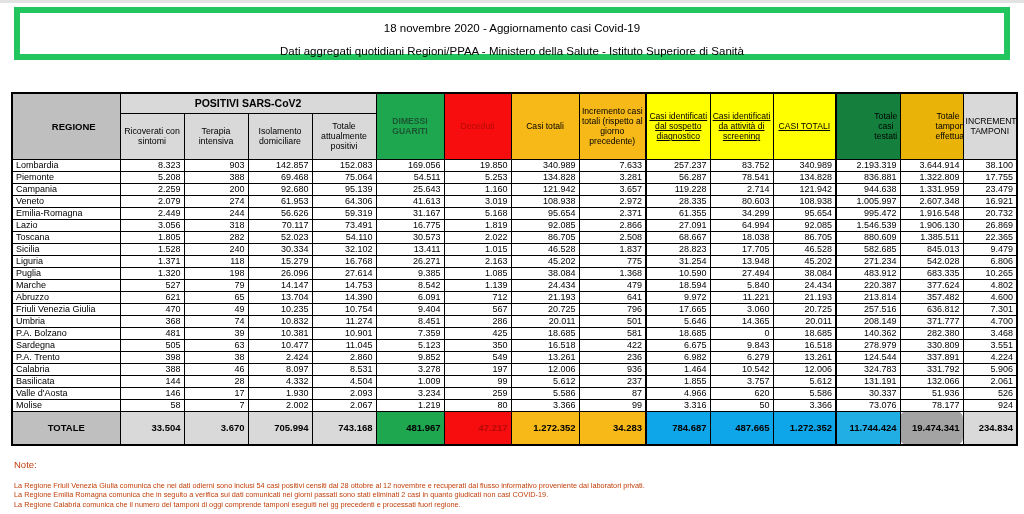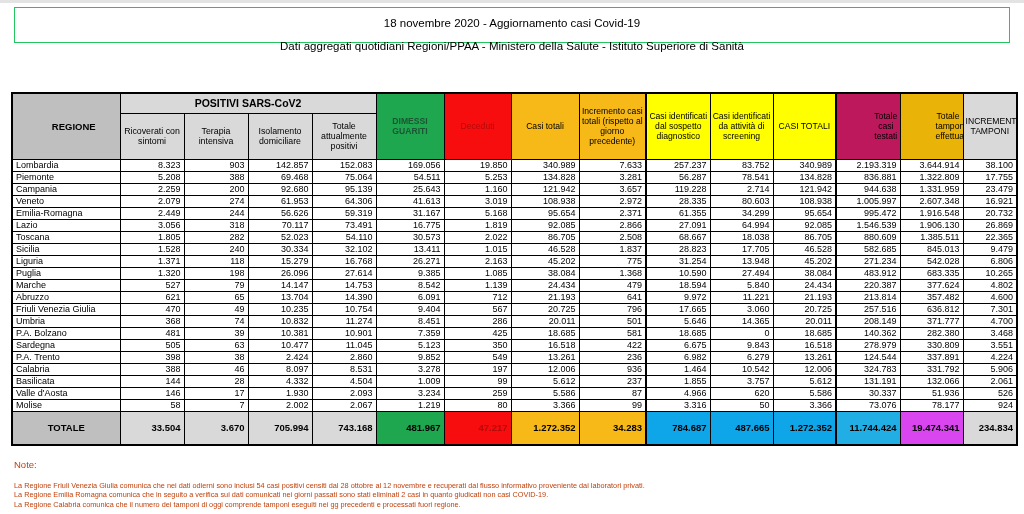--- a/index.html
+++ b/index.html
@@ -8,59 +8,59 @@
     position: relative;
     background: #ffffff;
     font-family: "Liberation Sans", sans-serif;
     color: #000;
     overflow: hidden;
   }
   .top-strip { position: absolute; top: 0; left: 0; width: 1024px; height: 3px; background: #e3e3e3; }
 
   
   .title-box {
-    position: absolute; left: 14px; top: 7px; width: 996px; height: 36px;
-    border: 1px solid #22c55e; background: #fff; text-align: center;
+    position: absolute; left: 14px; top: 7px; width: 996px; height: 53px;
+    border: 6px solid #22c55e; background: #fff; text-align: center;
   }
   .title-line1 { margin-top: 9px;  font-size: 11.5px; }
   .title-line2 { margin-top: 11px; font-size: 11.5px; }
 
   
   table.covid-table {
     position: absolute; left: 11px; top: 92px;
     border-collapse: collapse; table-layout: fixed; width: 1005px;
     border: 2px solid #000;
   }
   th, td { border: 1px solid #000; overflow: hidden; }
   thead th { font-weight: normal; text-align: center; vertical-align: middle; padding: 1px 2px; font-size: 8.6px; }
   .h-region { background: #BFBFBF; font-weight: bold; font-size: 9.5px; padding-left: 17px; }
   .h-group  { background: #D9D9D9; font-weight: bold; font-size: 10.5px; height: 20px; }
   .h-sub    { background: #D9D9D9; height: 46px; font-size: 8.8px; }
   .h-green  { background: #1FA750; color: #1A5632; font-weight: bold; }
   .h-red    { background: #F70D0D; color: #B50A0A; }
   .h-orange { background: #F7B917; }
-  .h-yellow { background: #FFFF00; }
-  .h-cyan   { background: #be185d; padding-left: 37px; }
+  .h-yellow { background: #FFFF00; text-decoration: underline; }
+  .h-cyan   { background: #15803d; padding-left: 37px; }
   .h-lav    { background: #eab308; padding-left: 35px; }
   .h-ltgray { background: #D9D9D9; }
 
   tbody td { height: 12px; font-size: 9px; line-height: 11px; padding: 0 3px; background: #fff; white-space: nowrap; }
   td.region-cell { text-align: left; }
   td.num { text-align: right; }
   .thick-left { border-left: 2px solid #000 !important; }
 
   tfoot td { height: 34px; font-size: 9.5px; font-weight: bold; text-align: right; padding: 0 3px; white-space: nowrap; }
   .t-label  { background: #BFBFBF; text-align: center; }
   .t-gray   { background: #D9D9D9; }
   .t-green  { background: #1FA750; }
   .t-red    { background: #F70D0D; color: #B50A0A; }
   .t-orange { background: #F7B917; }
   .t-yellow { background: #0ea5e9; margin-left: 37px; }
   .t-cyan   { background: #20AEE5; }
-  .t-lav    { background: #d946ef; }
+  .t-lav    { background: #a3a3a3; border-radius: 7px; }
   .t-ltgray { background: #D9D9D9; }
 
   
   .notes { position: absolute; left: 14px; top: 459px; width: 1000px; color: #c2410c; }
   .notes-title { font-size: 9.5px; margin-bottom: 11px; }
   .note-line { font-size: 7.3px; line-height: 9.4px; white-space: nowrap; }
 </style>
 </head>
 <body>
 

